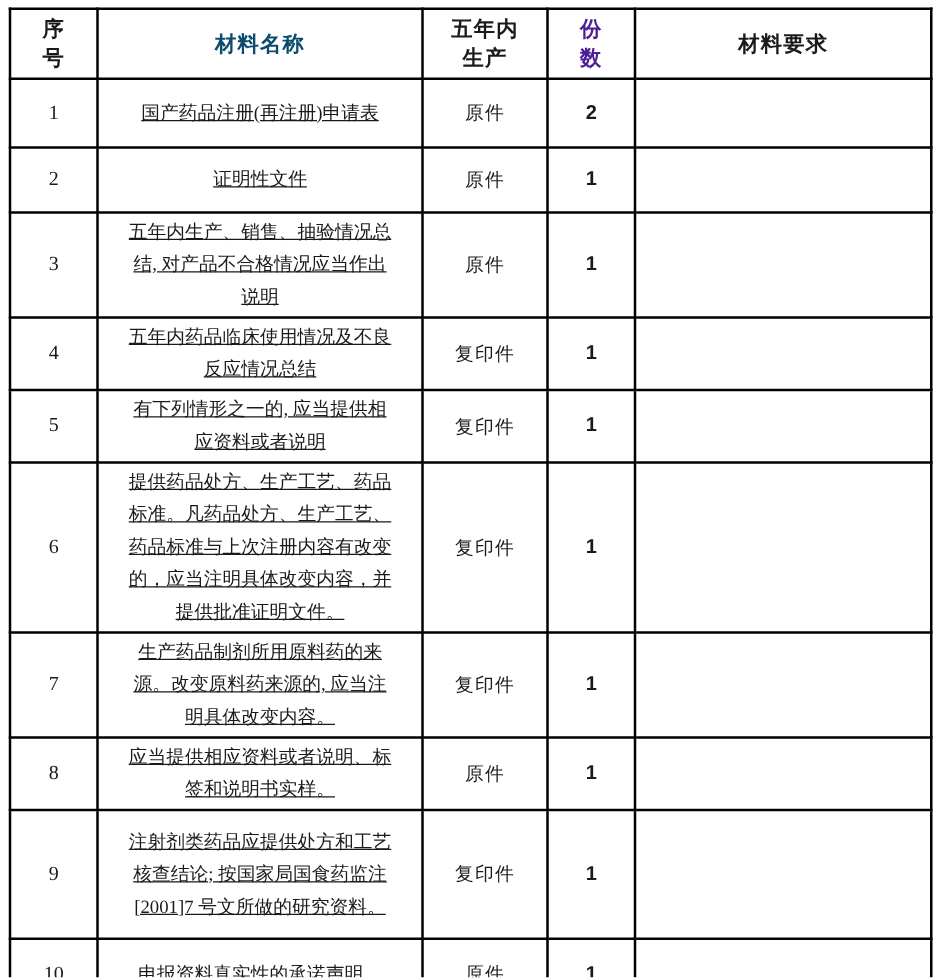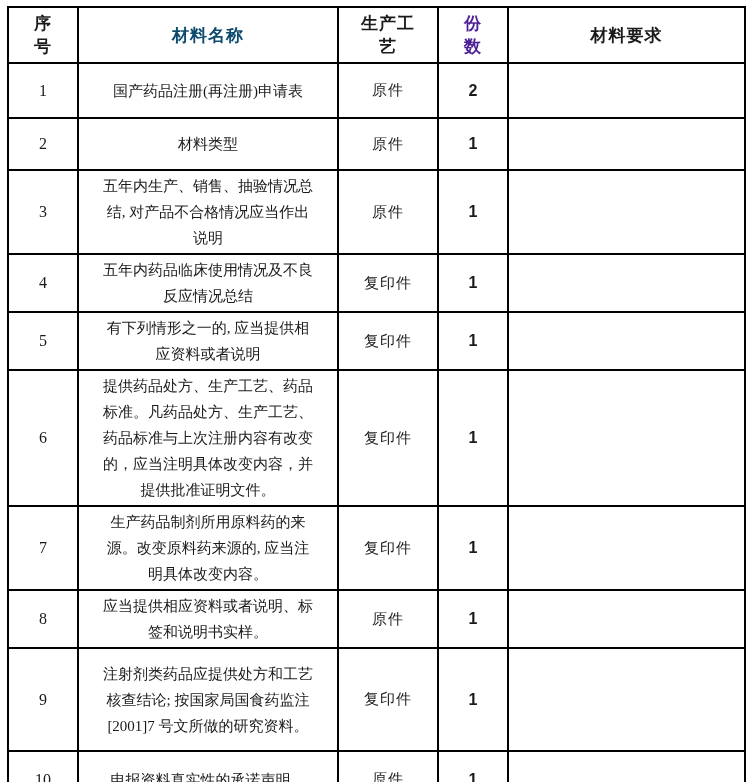--- a/index.html
+++ b/index.html
@@ -41,20 +41,21 @@
     letter-spacing: 1px;
   }
   td.c-no {
     font-size: 16px;
     font-family: "Liberation Serif", "DejaVu Serif", serif;
   }
   td.c-name {
     font-size: 15px;
     line-height: 26px;
     padding: 4px 10px;
+    text-decoration: underline;
   }
   td.c-type {
     font-size: 15px;
     letter-spacing: 1px;
   }
   td.c-copies {
     font-size: 16px;
     font-weight: bold;
     font-family: "Liberation Sans", "DejaVu Sans", sans-serif;
   }
@@ -71,36 +72,36 @@
       <col style="width:70px">
       <col style="width:260px">
       <col style="width:100px">
       <col style="width:70px">
       <col style="width:237px">
     </colgroup>
     <thead>
       <tr style="height:56px">
         <th style="border-color: rgb(0, 0, 0); color: rgb(26, 26, 26);">序号</th>
         <th style="border-color: rgb(0, 0, 0); color: #0c4a6e;">材料名称</th>
-        <th style="border-color: rgb(0, 0, 0); color: rgb(26, 26, 26);">生产工艺</th>
+        <th style="border-color: rgb(0, 0, 0); color: rgb(26, 26, 26);">五年内生产</th>
         <th style="border-color: rgb(0, 0, 0); color: #4c1d95;">份数</th>
         <th style="border-color: rgb(0, 0, 0); color: rgb(26, 26, 26); border-radius: 18px;">材料要求</th>
       </tr>
     </thead>
     <tbody>
       <tr style="height:55px">
         <td class="c-no" style="border-color: rgb(0, 0, 0); color: rgb(26, 26, 26);">1</td>
         <td class="c-name" style="border-color: rgb(0, 0, 0); color: rgb(26, 26, 26);">国产药品注册(再注册)申请表</td>
         <td class="c-type" style="border-color: rgb(0, 0, 0); color: rgb(26, 26, 26);">原件</td>
         <td class="c-copies" style="border-color: rgb(0, 0, 0); color: rgb(26, 26, 26);">2</td>
         <td class="c-req" style="border-color: rgb(0, 0, 0); color: rgb(26, 26, 26);"></td>
       </tr>
       <tr style="height:52px">
         <td class="c-no" style="border-color: rgb(0, 0, 0); color: rgb(26, 26, 26);">2</td>
-        <td class="c-name" style="border-color: rgb(0, 0, 0); color: rgb(26, 26, 26);">材料类型</td>
+        <td class="c-name" style="border-color: rgb(0, 0, 0); color: rgb(26, 26, 26);">证明性文件</td>
         <td class="c-type" style="border-color: rgb(0, 0, 0); color: rgb(26, 26, 26);">原件</td>
         <td class="c-copies" style="border-color: rgb(0, 0, 0); color: rgb(26, 26, 26);">1</td>
         <td class="c-req" style="border-color: rgb(0, 0, 0); color: rgb(26, 26, 26);"></td>
       </tr>
       <tr style="height:79px">
         <td class="c-no" style="border-color: rgb(0, 0, 0); color: rgb(26, 26, 26);">3</td>
         <td class="c-name" style="border-color: rgb(0, 0, 0); color: rgb(26, 26, 26);">五年内生产、销售、抽验情况总结, 对产品不合格情况应当作出说明</td>
         <td class="c-type" style="border-color: rgb(0, 0, 0); color: rgb(26, 26, 26);">原件</td>
         <td class="c-copies" style="border-color: rgb(0, 0, 0); color: rgb(26, 26, 26);">1</td>
         <td class="c-req" style="border-color: rgb(0, 0, 0); color: rgb(26, 26, 26);"></td>

